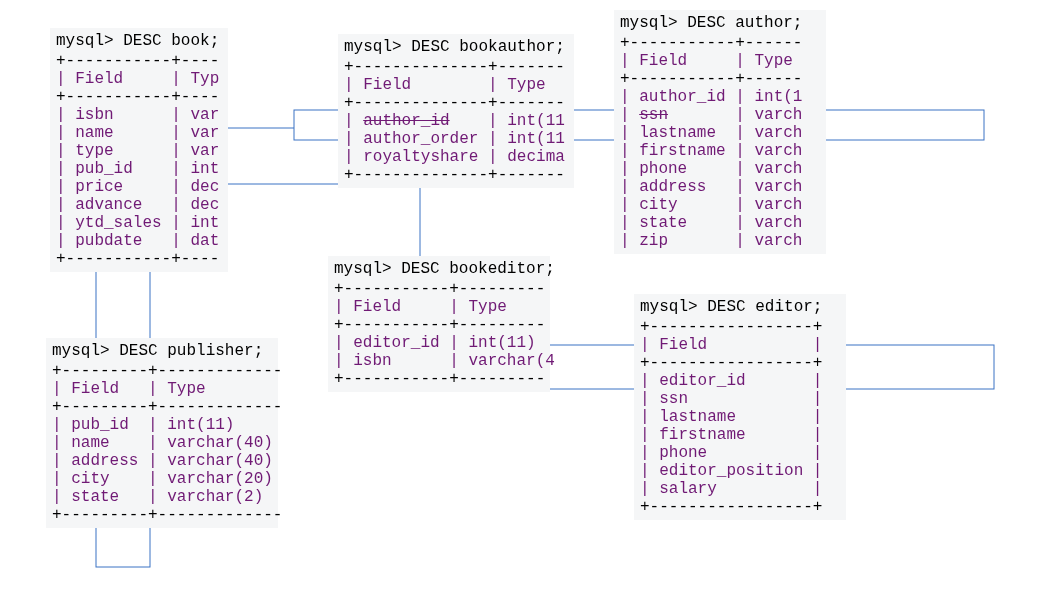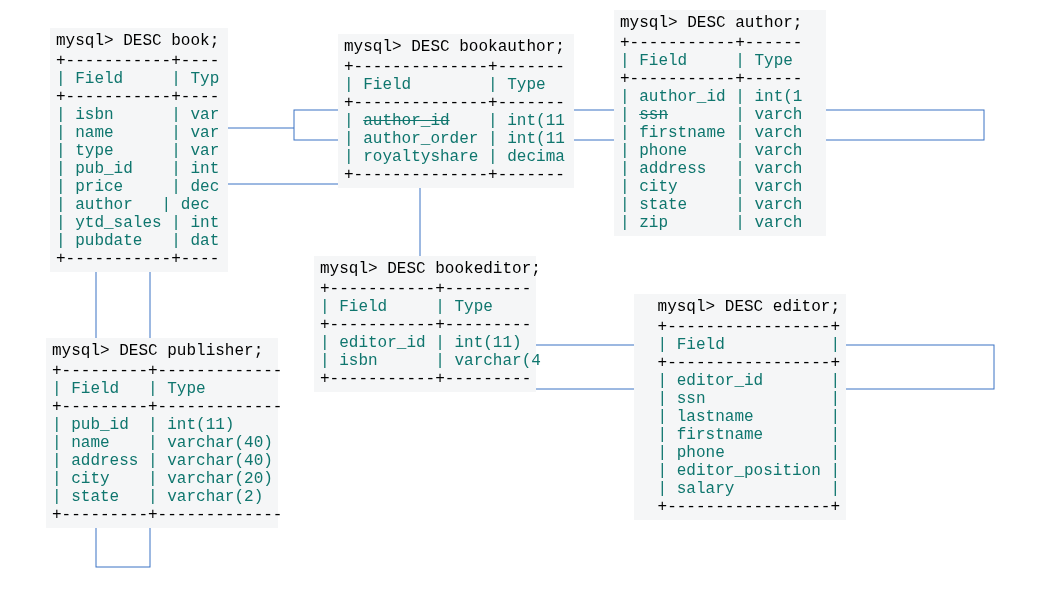--- a/index.html
+++ b/index.html
@@ -24,21 +24,21 @@
     color: #000;
     margin-bottom: 2px;
   }
   .sep {
     white-space: pre;
     color: #000;
     letter-spacing: 0;
   }
   .row {
     white-space: pre;
-    color: #0f766e;
+    color: #701a75;
   }
   svg.connectors {
     position: absolute;
     left: 0; top: 0;
     width: 1054px;
     height: 598px;
     pointer-events: none;
   }
   svg.connectors line {
     stroke: #3a72c4;
@@ -70,21 +70,21 @@
 <div class="table-box" style="left:14px; top:28px; width:178px;margin-left:36px;">
   <div class="prompt">mysql&gt; DESC book;</div>
   <div class="sep">+-----------+----</div>
   <div class="row">| <span>Field</span>     | <span>Typ</span></div>
   <div class="sep">+-----------+----</div>
   <div class="row">| <span>isbn</span>      | <span>var</span></div>
   <div class="row">| <span>name</span>      | <span>var</span></div>
   <div class="row">| <span>type</span>      | <span>var</span></div>
   <div class="row">| <span>pub_id</span>    | <span>int</span></div>
   <div class="row">| <span>price</span>     | <span>dec</span></div>
-  <div class="row">| <span>author</span>   | <span>dec</span></div>
+  <div class="row">| <span>advance</span>   | <span>dec</span></div>
   <div class="row">| <span>ytd_sales</span> | <span>int</span></div>
   <div class="row">| <span>pubdate</span>   | <span>dat</span></div>
   <div class="sep">+-----------+----</div>
 </div>
 
 <div class="table-box" style="left:294px; top:34px; width:236px;margin-left:44px;">
   <div class="prompt">mysql&gt; DESC bookauthor;</div>
   <div class="sep">+--------------+-------</div>
   <div class="row">| <span>Field</span>        | <span>Type</span></div>
   <div class="sep">+--------------+-------</div>
@@ -94,29 +94,30 @@
   <div class="sep">+--------------+-------</div>
 </div>
 
 <div class="table-box" style="left:614px; top:10px; width:212px;">
   <div class="prompt">mysql&gt; DESC author;</div>
   <div class="sep">+-----------+------</div>
   <div class="row">| <span>Field</span>     | <span>Type</span></div>
   <div class="sep">+-----------+------</div>
   <div class="row">| <span>author_id</span> | <span>int(1</span></div>
   <div class="row">| <span style="text-decoration:line-through;">ssn</span>       | <span>varch</span></div>
+  <div class="row">| <span>lastname</span>  | <span>varch</span></div>
   <div class="row">| <span>firstname</span> | <span>varch</span></div>
   <div class="row">| <span>phone</span>     | <span>varch</span></div>
   <div class="row">| <span>address</span>   | <span>varch</span></div>
   <div class="row">| <span>city</span>      | <span>varch</span></div>
   <div class="row">| <span>state</span>     | <span>varch</span></div>
   <div class="row">| <span>zip</span>       | <span>varch</span></div>
 </div>
 
-<div class="table-box" style="left:314px; top:256px; width:222px;font-family:Liberation Mono, monospace;">
+<div class="table-box" style="left:328px; top:256px; width:222px;font-family:Liberation Mono, monospace;">
   <div class="prompt">mysql&gt; DESC bookeditor;</div>
   <div class="sep">+-----------+---------</div>
   <div class="row">| <span>Field</span>     | <span>Type</span></div>
   <div class="sep">+-----------+---------</div>
   <div class="row">| <span>editor_id</span> | <span>int(11)</span></div>
   <div class="row">| <span>isbn</span>      | <span>varchar(4</span></div>
   <div class="sep">+-----------+---------</div>
 </div>
 
 <div class="table-box" style="left:46px; top:338px; width:232px;">
@@ -125,21 +126,21 @@
   <div class="row">| <span>Field</span>   | <span>Type</span></div>
   <div class="sep">+---------+-------------</div>
   <div class="row">| <span>pub_id</span>  | <span>int(11)</span></div>
   <div class="row">| <span>name</span>    | <span>varchar(40)</span></div>
   <div class="row">| <span>address</span> | <span>varchar(40)</span></div>
   <div class="row">| <span>city</span>    | <span>varchar(20)</span></div>
   <div class="row">| <span>state</span>   | <span>varchar(2)</span></div>
   <div class="sep">+---------+-------------</div>
 </div>
 
-<div class="table-box" style="left:634px; top:294px; width:212px;text-align:right;">
+<div class="table-box" style="left:634px; top:294px; width:212px;">
   <div class="prompt">mysql&gt; DESC editor;</div>
   <div class="sep">+-----------------+</div>
   <div class="row">| <span>Field</span>           |</div>
   <div class="sep">+-----------------+</div>
   <div class="row">| <span>editor_id</span>       |</div>
   <div class="row">| <span>ssn</span>             |</div>
   <div class="row">| <span>lastname</span>        |</div>
   <div class="row">| <span>firstname</span>       |</div>
   <div class="row">| <span>phone</span>           |</div>
   <div class="row">| <span>editor_position</span> |</div>

